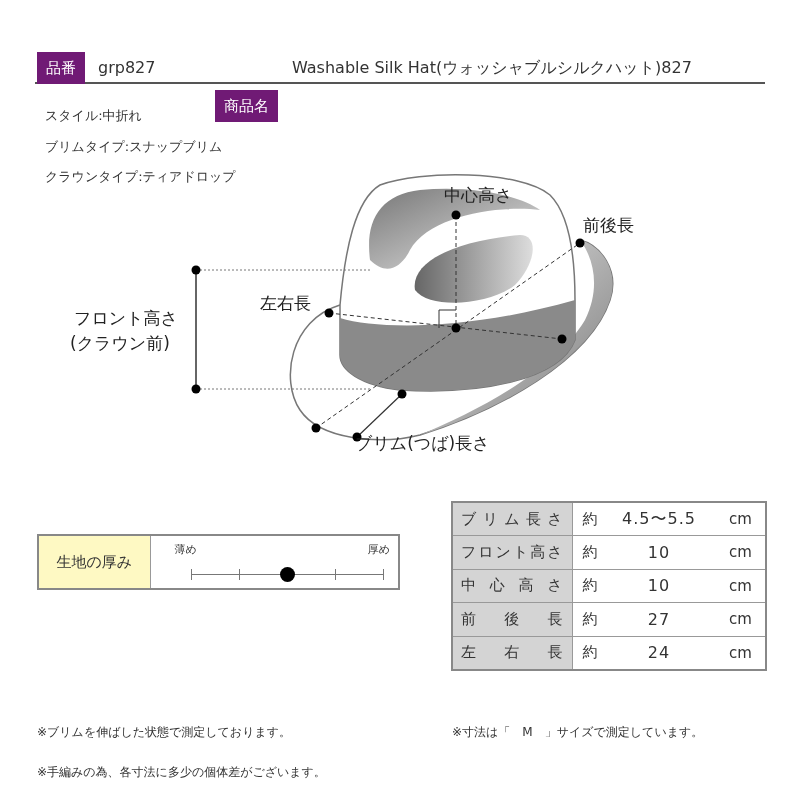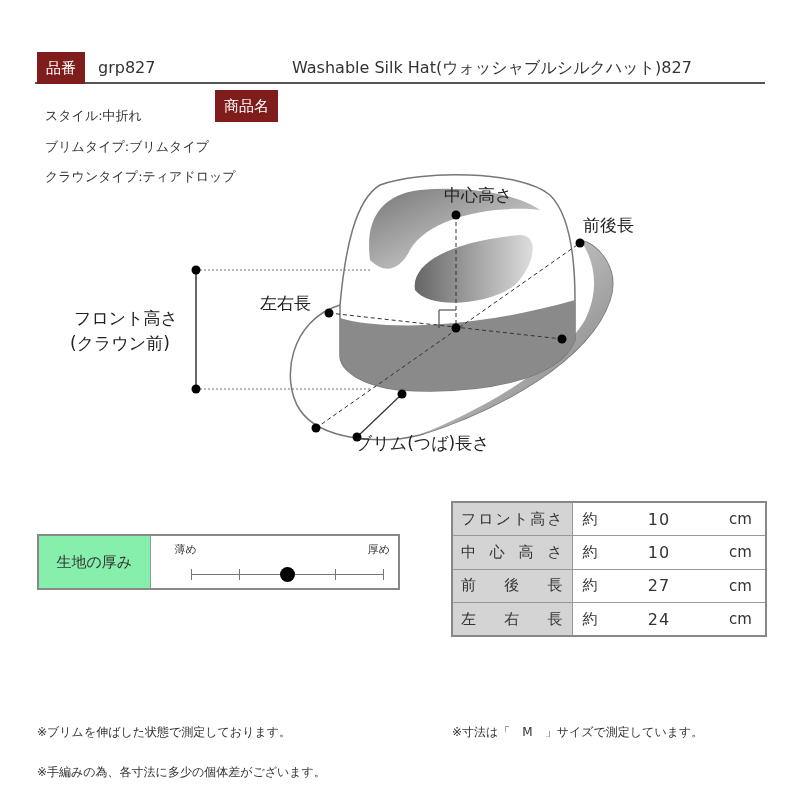--- a/index.html
+++ b/index.html
@@ -1,27 +1,27 @@
 <!DOCTYPE html>
 <html><head>
 <meta charset="utf-8">
 <style>
   * { box-sizing: border-box; margin: 0; padding: 0; }
   body { width: 800px; height: 800px; background: #fff; font-family: "DejaVu Sans", sans-serif; color: #333; position: relative; overflow: hidden; }
   .abs { position: absolute; }
   .hdr-line { left: 35px; top: 82px; width: 730px; height: 2px; background: #555; }
-  .hdr-label { background: #7f1d1d; color: #fff; font-size: 15px; height: 32px; line-height: 32px; padding: 0 9px; }
+  .hdr-label { background: #701a75; color: #fff; font-size: 15px; height: 32px; line-height: 32px; padding: 0 9px; }
   .hdr-val { font-size: 16px; color: #333; height: 32px; line-height: 32px; }
   .spec { font-size: 13px; color: #333; }
   .diag-label { font-size: 17px; color: #222; }
   table { border-collapse: collapse; }
   .feel { left: 37px; top: 534px; width: 363px; border: 2px solid #888; }
   .feel td { border-top: 1px solid #999; height: 54px; }
   .feel tr:first-child td { border-top: none; }
-  .feel .lbl { width: 112px; background: #86efac; text-align: center; font-size: 15px; color: #333; border-right: 1px solid #999; }
+  .feel .lbl { width: 112px; background: #fef9c3; text-align: center; font-size: 15px; color: #333; border-right: 1px solid #999; }
   .feel .sc { position: relative; }
   .sc .l, .sc .r { position: absolute; top: 6px; font-size: 11px; color: #333; }
   .sc .l { left: 24px; } .sc .r { right: 8px; }
   .track { position: absolute; left: 40px; width: 192px; top: 38px; height: 1px; background: #777; }
   .tick { position: absolute; top: -5px; width: 1px; height: 11px; background: #777; }
   .dot { position: absolute; top: -7px; width: 15px; height: 15px; border-radius: 50%; background: #000; margin-left: -7px; }
   .sizes { left: 451px; top: 501px; width: 316px; border: 2px solid #888; }
   .sizes td { border-top: 1px solid #999; height: 33.5px; font-size: 16px; color: #333; }
   .sizes tr:first-child td { border-top: none; }
   .sizes .k { width: 120px; background: #d4d4d4; font-size: 15px; border-right: 1px solid #999; text-align: justify; text-align-last: justify; padding: 0 8px; letter-spacing: 1px; }
@@ -33,21 +33,21 @@
 </head>
 <body>
 
 <div class="abs hdr-line"></div>
 <div class="abs hdr-label" style="left:37px;top:52px;">品番</div>
 <div class="abs hdr-val" style="left:98px;top:52px;">grp827</div>
 <div class="abs hdr-label" style="left:215px;top:52px;margin-top:38px;">商品名</div>
 <div class="abs hdr-val" style="left:292px;top:52px;">Washable Silk Hat(ウォッシャブルシルクハット)827</div>
 
 <div class="abs spec" style="left:45px;top:107px;">スタイル:中折れ</div>
-<div class="abs spec" style="left:45px;top:138px;">ブリムタイプ:ブリムタイプ</div>
+<div class="abs spec" style="left:45px;top:138px;">ブリムタイプ:スナップブリム</div>
 <div class="abs spec" style="left:45px;top:168px;">クラウンタイプ:ティアドロップ</div>
 
 <svg class="abs" style="left:0;top:0;" width="800" height="500">
   <defs>
     <linearGradient id="g1" x1="0" y1="0" x2="1" y2="1">
         <stop offset="0" stop-color="#777"></stop>
         <stop offset="0.6" stop-color="#bbb"></stop>
         <stop offset="1" stop-color="#eee"></stop>
       </linearGradient>
     <linearGradient id="g2" x1="0" y1="0" x2="1" y2="0">
@@ -111,20 +111,26 @@
             <div class="tick" style="left:192px"></div>
             <div class="dot" style="left:96px"></div>
           </div>
     </td>
   </tr>
 </tbody>
   </table>
 
 <table class="abs sizes">
   <tbody>
+      <tr>
+        <td class="k">ブリム長さ</td>
+        <td class="y">約</td>
+        <td class="v">4.5〜5.5</td>
+        <td class="u">cm</td>
+      </tr>
   <tr>
         <td class="k">フロント高さ</td>
         <td class="y">約</td>
         <td class="v">10</td>
         <td class="u">cm</td>
       </tr>
   <tr>
         <td class="k">中心高さ</td>
         <td class="y">約</td>
         <td class="v">10</td>

